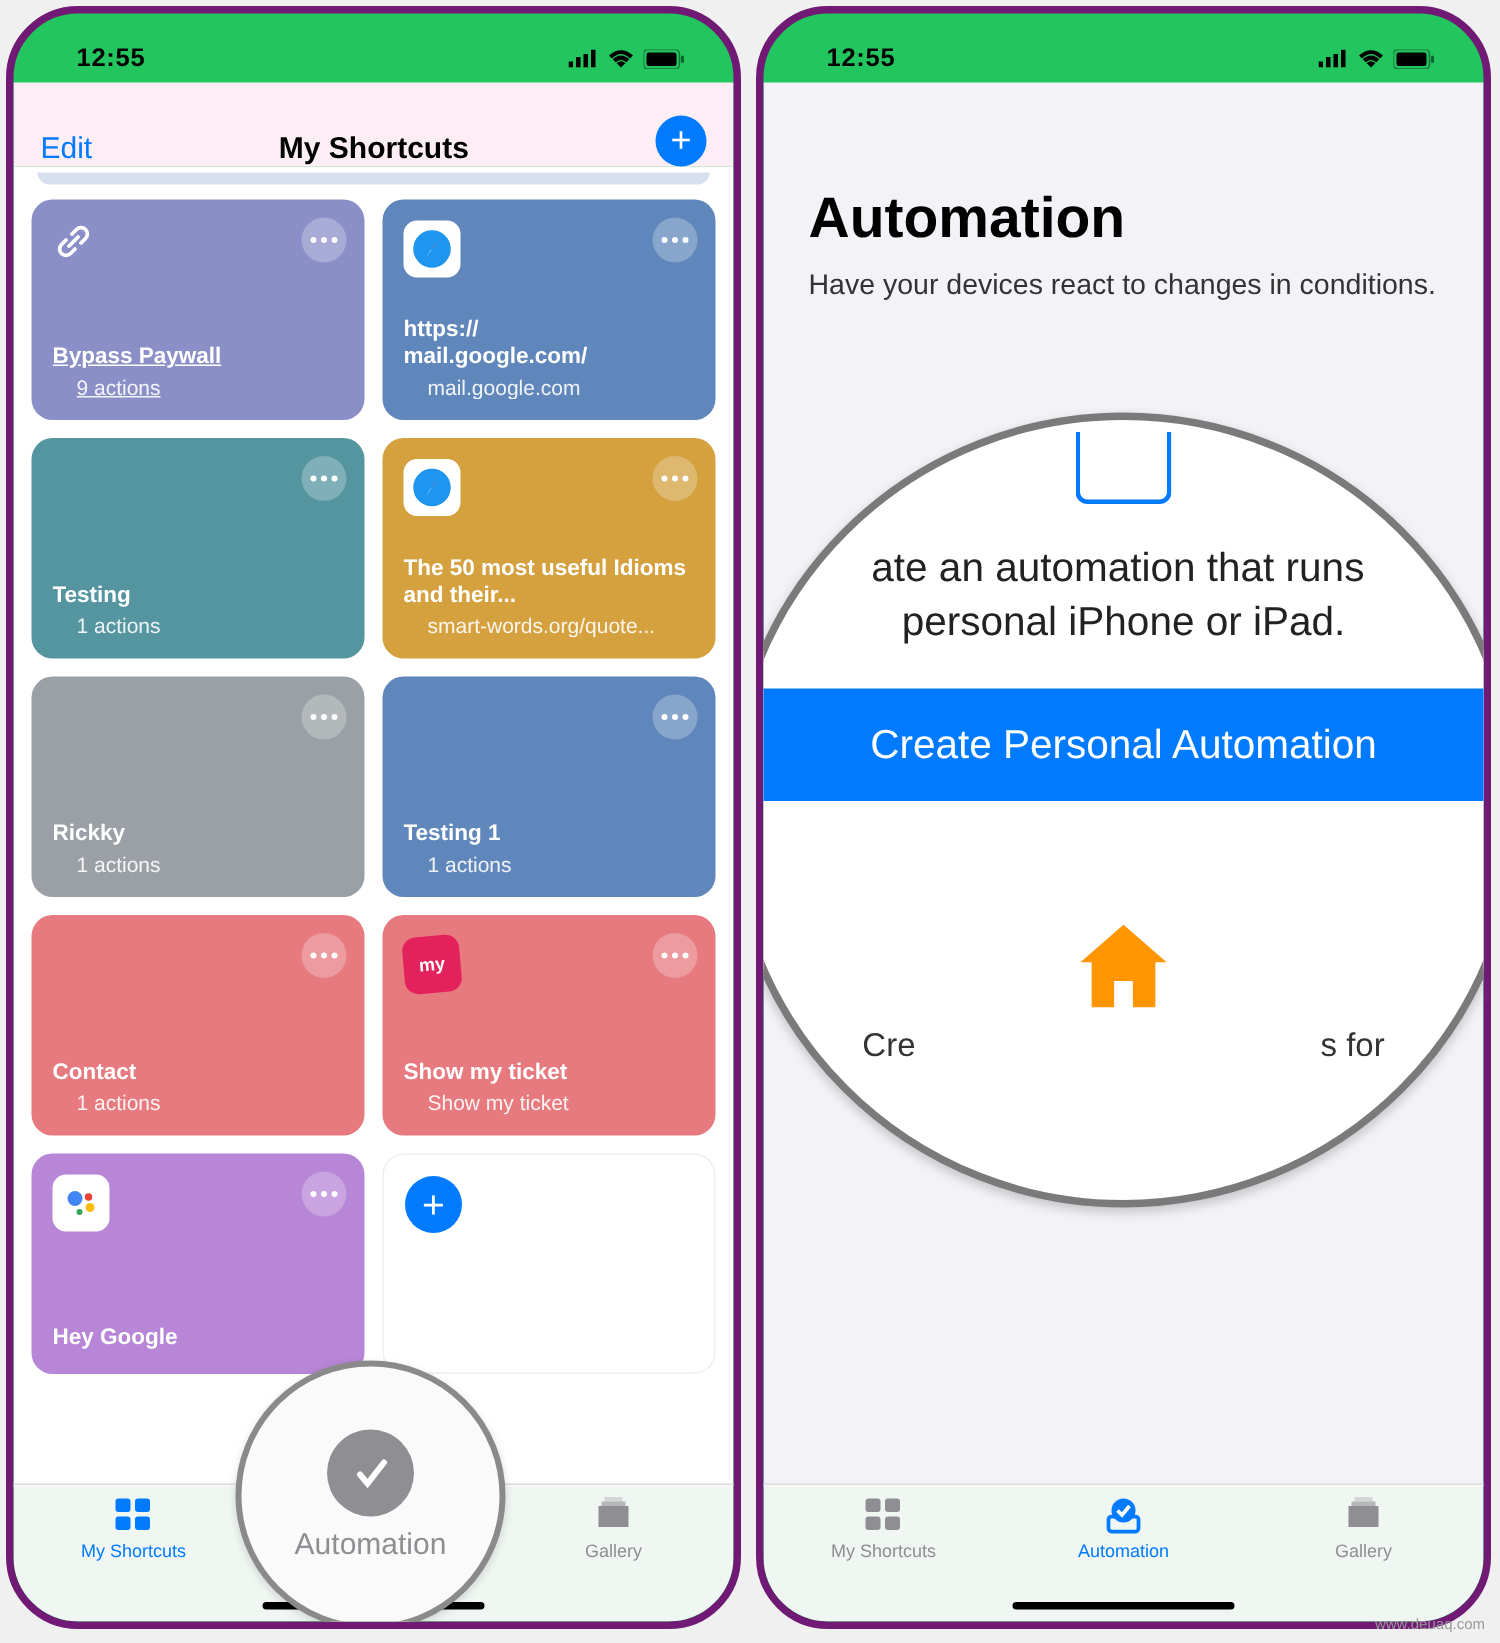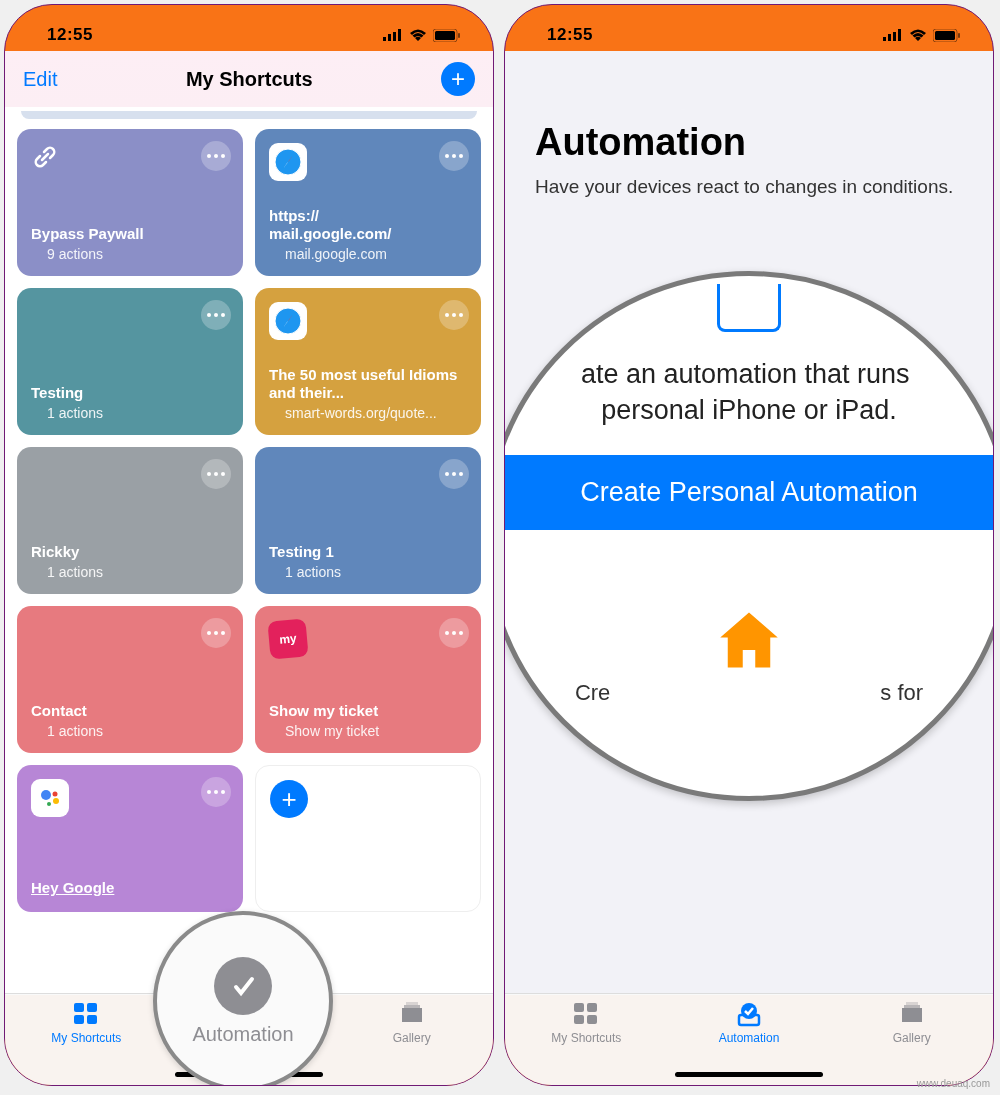--- a/index.html
+++ b/index.html
@@ -1,25 +1,25 @@
 <!DOCTYPE html>
 <html><head>
 <meta charset="utf-8">
 <style>
   * { box-sizing: border-box; margin: 0; padding: 0; font-family: -apple-system, 'Helvetica Neue', Arial, sans-serif; }
   body { background: #f0f0f0; width: 1000px; height: 1095px; position: relative; display: flex; gap: 10px; padding: 4px; }
-  .phone { background: #f97316; border-radius: 48px; width: 490px; height: 1082px; position: relative; overflow: hidden; border: 1px solid #701a75; }
+  .phone { background: #22c55e; border-radius: 48px; width: 490px; height: 1082px; position: relative; overflow: hidden; border: 5px solid #701a75; }
   .status-bar { height: 46px; display: flex; align-items: center; justify-content: space-between; padding: 14px 32px 0 42px; }
   .time { font-size: 17px; font-weight: 600; letter-spacing: 0.5px; }
   .status-icons { display: flex; align-items: center; gap: 6px; }
   .signal, .wifi, .battery { display: inline-block; }
   .signal svg, .wifi svg, .battery svg { display: block; }
 
   
-  .nav-bar { height: 56px; display: flex; align-items: center; justify-content: space-between; padding: 16px 18px; background: linear-gradient(#fdeef5,#fceef4); }
+  .nav-bar { height: 56px; display: flex; align-items: flex-end; justify-content: space-between; padding: 0 18px; background: linear-gradient(#fdeef5,#fceef4); }
   .nav-left { color: #007aff; font-size: 20px; }
   .nav-title { font-size: 20px; font-weight: 600; }
   .add-btn { width: 34px; height: 34px; background: #007aff; border-radius: 50%; color: #fff; display: flex; align-items: center; justify-content: center; font-size: 24px; font-weight: 300; }
 
   .content1 { padding: 0 12px; background: #fff; height: calc(100% - 46px - 56px - 90px); overflow: hidden; }
   .sliver { height: 8px; margin: 4px 4px 10px; border-radius: 0 0 12px 12px; background: #d7e0ee; }
   .grid { display: flex; flex-wrap: wrap; gap: 12px; }
   .card { width: calc(50% - 6px); height: 147px; border-radius: 14px; padding: 14px; color: #fff; position: relative; display: flex; flex-direction: column; }
   .card .icon-slot { height: 42px; display: flex; align-items: flex-start; }
   .card .spacer { flex: 1; }
@@ -96,21 +96,21 @@
     </span>
   </div>
   <div class="nav-bar">
     <span class="nav-left">Edit</span>
     <span class="nav-title">My Shortcuts</span>
     <span class="add-btn">+</span>
   </div>
   <div class="content1">
     <div class="sliver"></div>
     <div class="grid" id="grid1">
-        <div class="card" style="background: rgb(139, 143, 199);">
+        <div class="card" style="background: rgb(139, 143, 199); text-decoration: underline;">
           <div class="icon-slot">
             <svg class="link-icon" viewBox="0 0 28 28">
               <path d="M11 17 L17 11 M9 13 L6 16 A4 4 0 0 0 12 22 L15 19 M19 15 L22 12 A4 4 0 0 0 16 6 L13 9" stroke="#fff" stroke-width="2.5" fill="none" stroke-linecap="round"></path>
             </svg>
           </div>
           <div class="more-btn">
             <div class="dots">
               <span></span>
               <span></span>
               <span></span>
@@ -229,21 +229,21 @@
             <div class="dots">
               <span></span>
               <span></span>
               <span></span>
             </div>
           </div>
           <div class="spacer"></div>
           <div class="card-title" style="white-space:pre-line">Show my ticket</div>
           <div class="card-sub">Show my ticket</div>
         </div>
-        <div class="card assist-card" style="background: rgb(183, 134, 214); text-decoration: underline;">
+        <div class="card assist-card" style="background: rgb(183, 134, 214);">
           <div class="icon-slot">
             <span class="assist-badge">
               <svg width="24" height="24">
                 <circle cx="8" cy="9" r="5" fill="#4285f4"></circle>
                 <circle cx="17" cy="8" r="2.5" fill="#ea4335"></circle>
                 <circle cx="18" cy="15" r="3" fill="#fbbc04"></circle>
                 <circle cx="11" cy="18" r="2" fill="#34a853"></circle>
               </svg>
             </span>
           </div>

